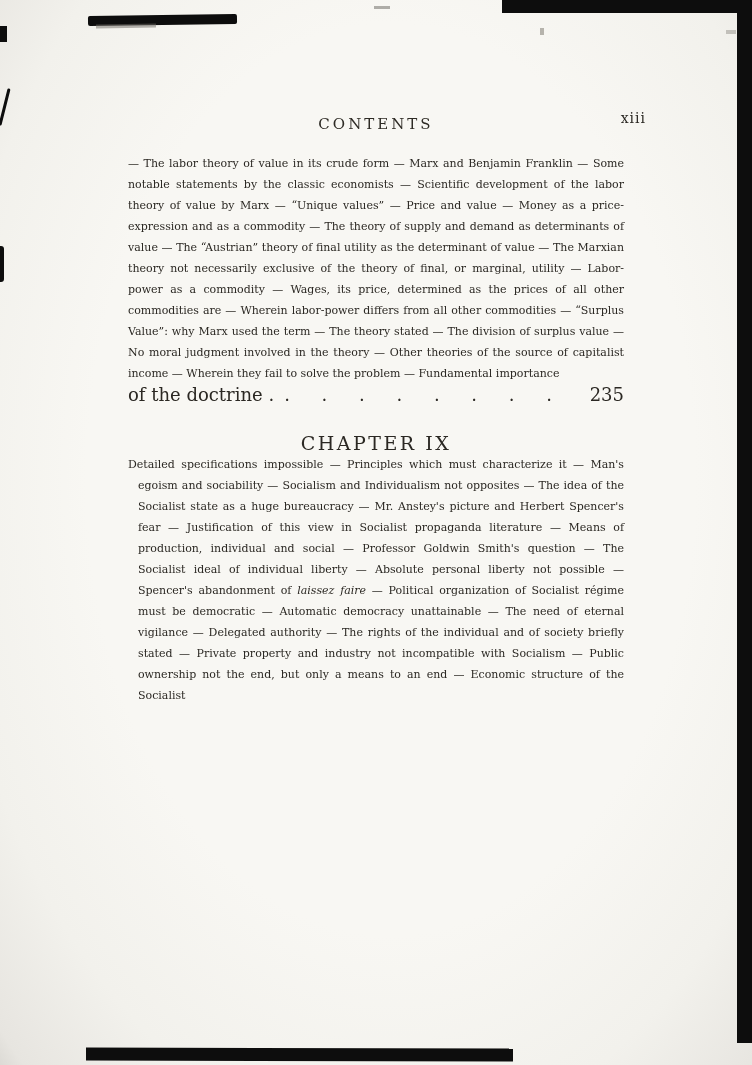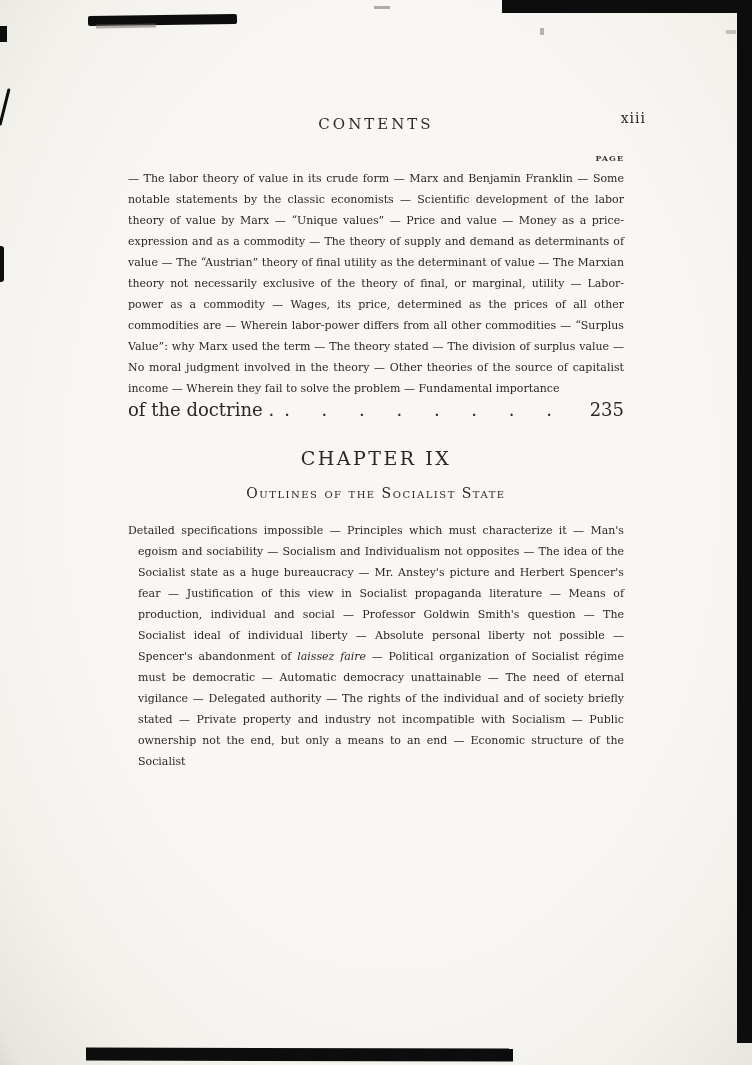--- a/index.html
+++ b/index.html
@@ -112,30 +112,28 @@
   <div class="artifact art-speck2"></div>
   <div class="artifact art-speck3"></div>
 
   <div class="content">
 
     <div class="header-row">
       <div class="title">CONTENTS</div>
       <div class="page-num">xiii</div>
     </div>
 
-    <div class="page-label">PAGE</div>
 
     <div class="para">— The labor theory of value in its crude form — Marx and Benjamin Franklin — Some notable statements by the classic economists — Scientific development of the labor theory of value by Marx — “Unique values” — Price and value — Money as a price-expression and as a commodity — The theory of supply and demand as determinants of value — The “Austrian” theory of final utility as the determinant of value — The Marxian theory not necessarily exclusive of the theory of final, or marginal, utility — Labor-power as a commodity — Wages, its price, determined as the prices of all other commodities are — Wherein labor-power differs from all other commodities — “Surplus Value”: why Marx used the term — The theory stated — The division of surplus value — No moral judgment involved in the theory — Other theories of the source of capitalist income — Wherein they fail to solve the problem — Fundamental importance</div>
 
     <div class="tail-line">
       <span>of the doctrine .</span>
       <span class="dots">. . . . . . . . .</span>
       <span>235</span>
     </div>
 
     <div class="chapter-heading">CHAPTER IX</div>
 
-    <div class="chapter-sub">Outlines of the Socialist State</div>
 
     <div class="para para2"><span>Detailed specifications impossible — Principles which must characterize it — Man's egoism and sociability — Socialism and Individualism not opposites — The idea of the Socialist state as a huge bureaucracy — Mr. Anstey's picture and Herbert Spencer's fear — Justification of this view in Socialist propaganda literature — Means of production, individual and social — Professor Goldwin Smith's question — The Socialist ideal of individual liberty — Absolute personal liberty not possible — Spencer's abandonment of </span><span style="font-style: italic;">laissez faire</span><span> — Political organization of Socialist régime must be democratic — Automatic democracy unattainable — The need of eternal vigilance — Delegated authority — The rights of the individual and of society briefly stated — Private property and industry not incompatible with Socialism — Public ownership not the end, but only a means to an end — Economic structure of the Socialist</span></div>
 
   </div>
 </div>
 
 </body></html>

